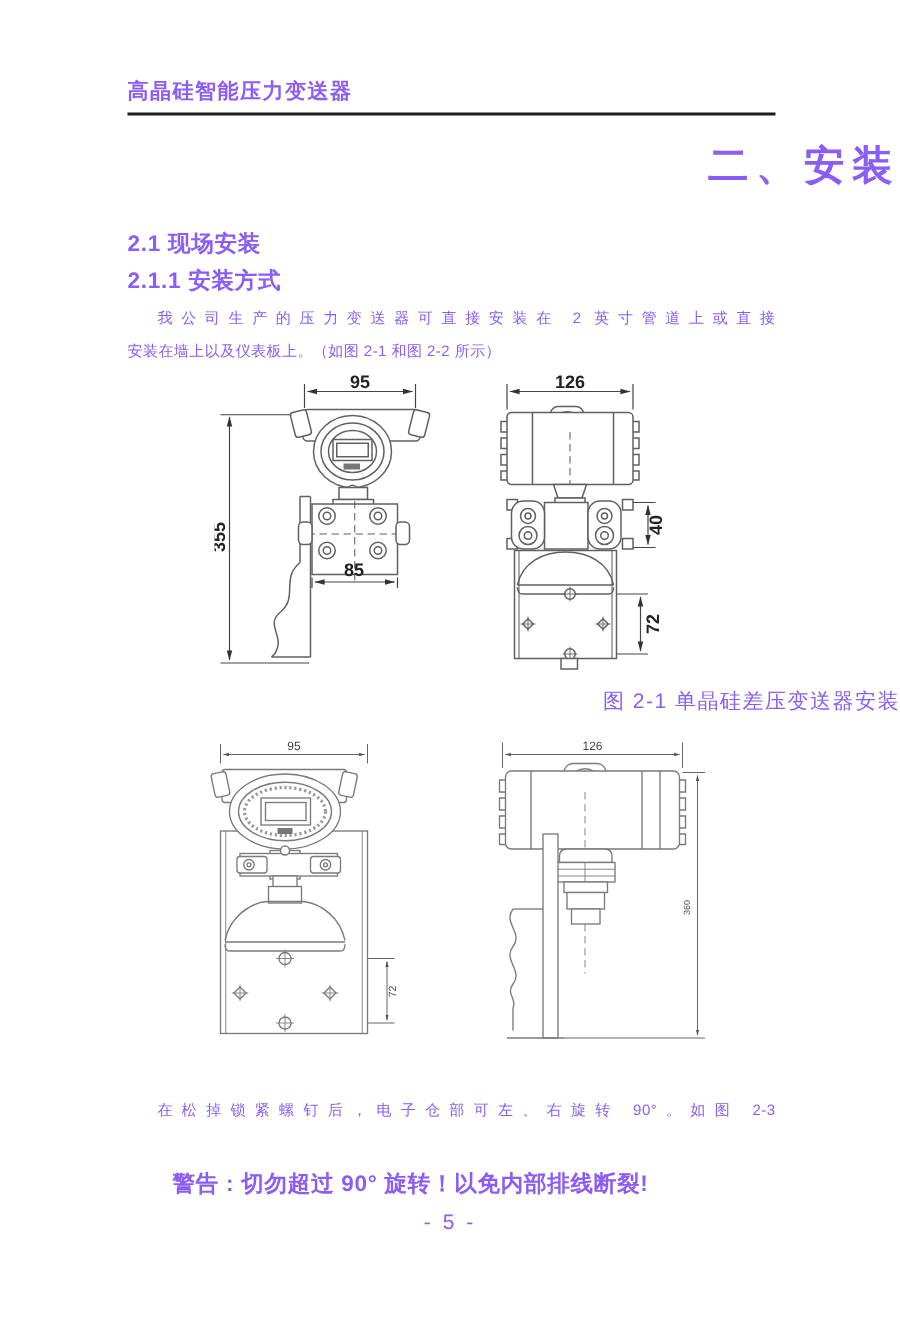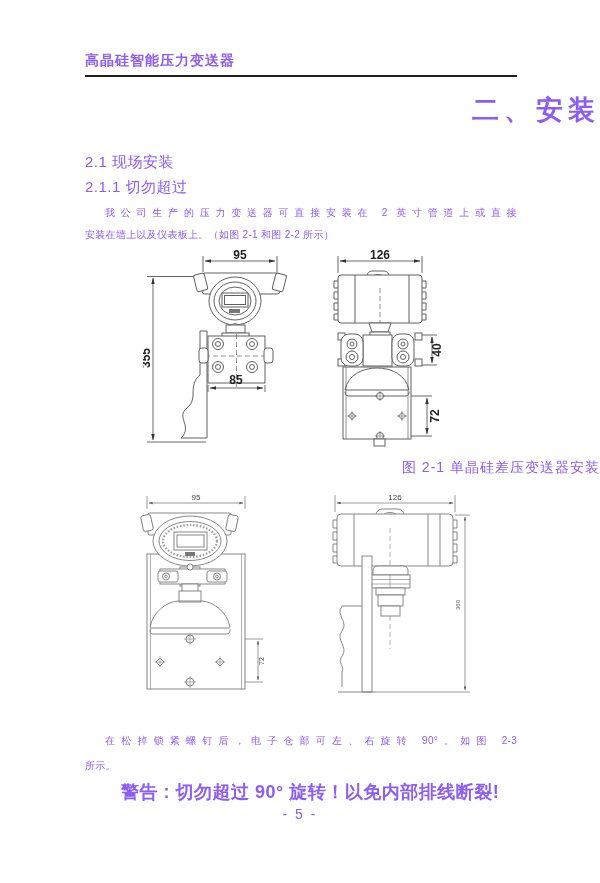--- a/index.html
+++ b/index.html
@@ -12,44 +12,44 @@
   .abs { position:absolute; }
   .doc-header {
     left:85px; top:52px; width:432px;
     font-size:14px; font-weight:bold; letter-spacing:1px;
     padding-bottom:5px; border-bottom:2px solid #1f1f1f;
   }
   .doc-title {
     left:0; right:0; top:92px; text-align:right;
     font-size:27px; font-weight:bold; letter-spacing:5px;
   }
-  .sec-h { left:85px; font-size:15px; font-weight:normal; letter-spacing:0.5px; }
+  .sec-h { left:85px; font-size:15px; font-weight:bold; letter-spacing:0.5px; }
   .body-para { left:85px; width:432px; font-size:10px; line-height:22px; letter-spacing:0.3px; }
   .jline { display:block; text-align:justify; text-align-last:justify; }
   .pline { display:block; }
   .ind { text-indent:2em; }
   .fig-cap { left:0; right:0; text-align:right; font-size:14px; letter-spacing:1px; }
-  .warn { left:85px; width:432px; font-size:18px; font-weight:bold; text-indent:2em; letter-spacing:0.5px; }
+  .warn { left:85px; width:432px; font-size:15px; font-weight:bold; text-indent:2em; letter-spacing:0.5px; }
   .pagenum { left:0; right:0; text-align:center; font-size:14px; letter-spacing:2px; }
   svg text { font-family:"Liberation Sans","DejaVu Sans",sans-serif; }
   .dim1 { fill:#222; font-size:12px; font-weight:bold; }
   .dim2 { fill:#444; font-size:8px; }
   .dim2s { fill:#444; font-size:7px; }
 </style>
 </head>
 <body>
 
 <div class="page">
 
   <div class="abs doc-header">高晶硅智能压力变送器</div>
 
   <div class="abs doc-title">二、安装</div>
 
   <div class="abs sec-h" style="top:153px;">2.1 现场安装</div>
-  <div class="abs sec-h" style="top:178px;">2.1.1 切勿超过</div>
+  <div class="abs sec-h" style="top:178px;">2.1.1 安装方式</div>
 
   <div class="abs body-para" style="top:202px;">
     <span class="jline ind">我公司生产的压力变送器可直接安装在 2 英寸管道上或直接</span>
     <span class="pline">安装在墙上以及仪表板上。（如图 2-1 和图 2-2 所示）</span>
   </div>
 
   <svg class="abs" style="left:143px; top:248px;" width="187" height="212" viewBox="0 0 187 212">
     <defs>
       <marker id="arA" markerWidth="9" markerHeight="6" refX="8" refY="3" orient="auto-start-reverse">
         <path d="M0,0.7 L8.5,3 L0,5.3 Z" fill="#333"></path>
@@ -269,20 +269,19 @@
       <text x="77" y="13">126</text>
     </g>
     <g text-anchor="middle" style="font-size:6px; fill:#555;">
       <text x="142" y="118" transform="rotate(-90 142 118)">360</text>
     </g>
   </svg>
 
 
   <div class="abs body-para" style="top:728px; line-height:25px;">
     <span class="jline ind">在松掉锁紧螺钉后，电子仓部可左、右旋转 90°。如图 2-3</span>
-    <span class="pline">所示。</span>
   </div>
 
   <div class="abs warn" style="top:780px;">警告 : 切勿超过 90° 旋转！以免内部排线断裂!</div>
 
   <div class="abs pagenum" style="top:806px;">- 5 -</div>
 
 </div>
 
 </body></html>

